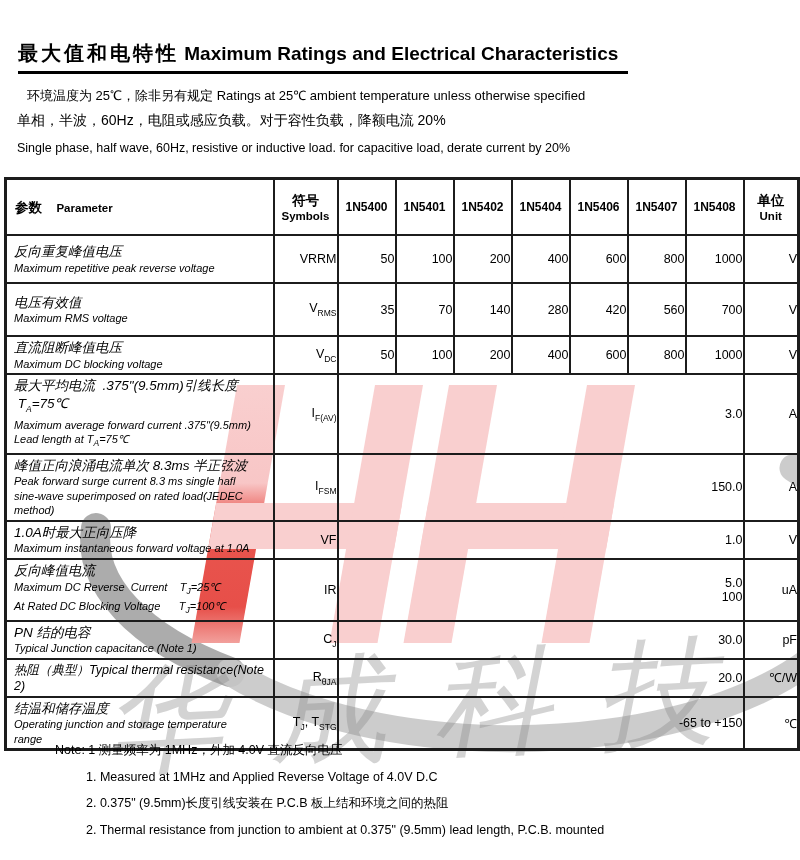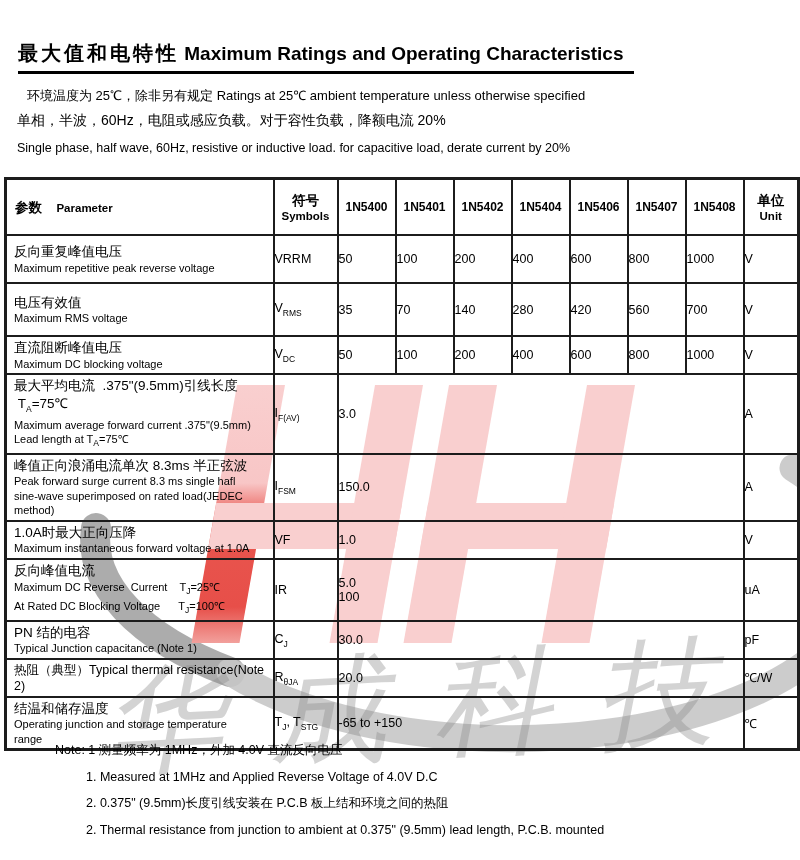--- a/index.html
+++ b/index.html
@@ -54,27 +54,27 @@
   .spec th, .spec td { border:2px solid #1c1c1c; padding:0; vertical-align:middle; background:transparent; }
   .spec th { font-weight:bold; text-align:center; }
   .hcn { font-size:13.5px; font-weight:bold; line-height:17px; }
   .hen { font-size:11.5px; font-weight:bold; line-height:14px; }
   .hmodel { font-size:12px; }
   .hparam { text-align:left !important; padding:18px 8px !important; }
   .hparam .hen { display:inline; margin-left:10px; }
   .hparam .hcn { display:inline; }
 
   td.param { text-align:left; padding:2px 7px; }
-  td.param div { white-space:pre-wrap; }
+  td.param div { white-space:pre-wrap;font-style:italic; }
   .cn  { font-size:13.5px; line-height:17.5px; }
   .en  { font-size:11px;   line-height:14.5px; }
   .mix { font-size:12.5px; line-height:16px; }
   td.param div:empty { display:none; }
 
-  td.sym, td.val, td.unit { text-align:left; font-size:12.5px;margin-top:12px; }
+  td.sym, td.val, td.unit { text-align:right; font-size:12.5px;margin-top:12px; }
   sub { font-size:8.5px; }
 
   .notes { position:absolute; left:55px; top:742px; }
   .note-line { margin:0 0 11px 0; font-size:12.5px; white-space:nowrap; }
   .note-line.indent { margin-left:31px; }
 </style>
 </head>
 <body>
 
 <div class="page">
@@ -94,21 +94,21 @@
       <div class="wm-cross"></div>
       <div class="wm-bar right"></div>
     </div>
     <div class="wm-script">华成科技</div>
   </div>
 
   <div class="content">
 
     <h1 class="page-title">
       <span class="title-cn">最大值和电特性</span>
-      <span class="title-en">Maximum Ratings and Operating Characteristics</span>
+      <span class="title-en">Maximum Ratings and Electrical Characteristics</span>
     </h1>
 
     <div class="intro">
       <p class="intro-l1">环境温度为 25℃，除非另有规定 Ratings at 25℃ ambient temperature unless otherwise specified</p>
       <p class="intro-l2">单相，半波，60Hz，电阻或感应负载。对于容性负载，降额电流 20%</p>
       <p class="intro-l3">Single phase, half wave, 60Hz, resistive or inductive load. for capacitive load, derate current by 20%</p>
     </div>
 
     <table class="spec">
       <colgroup>

